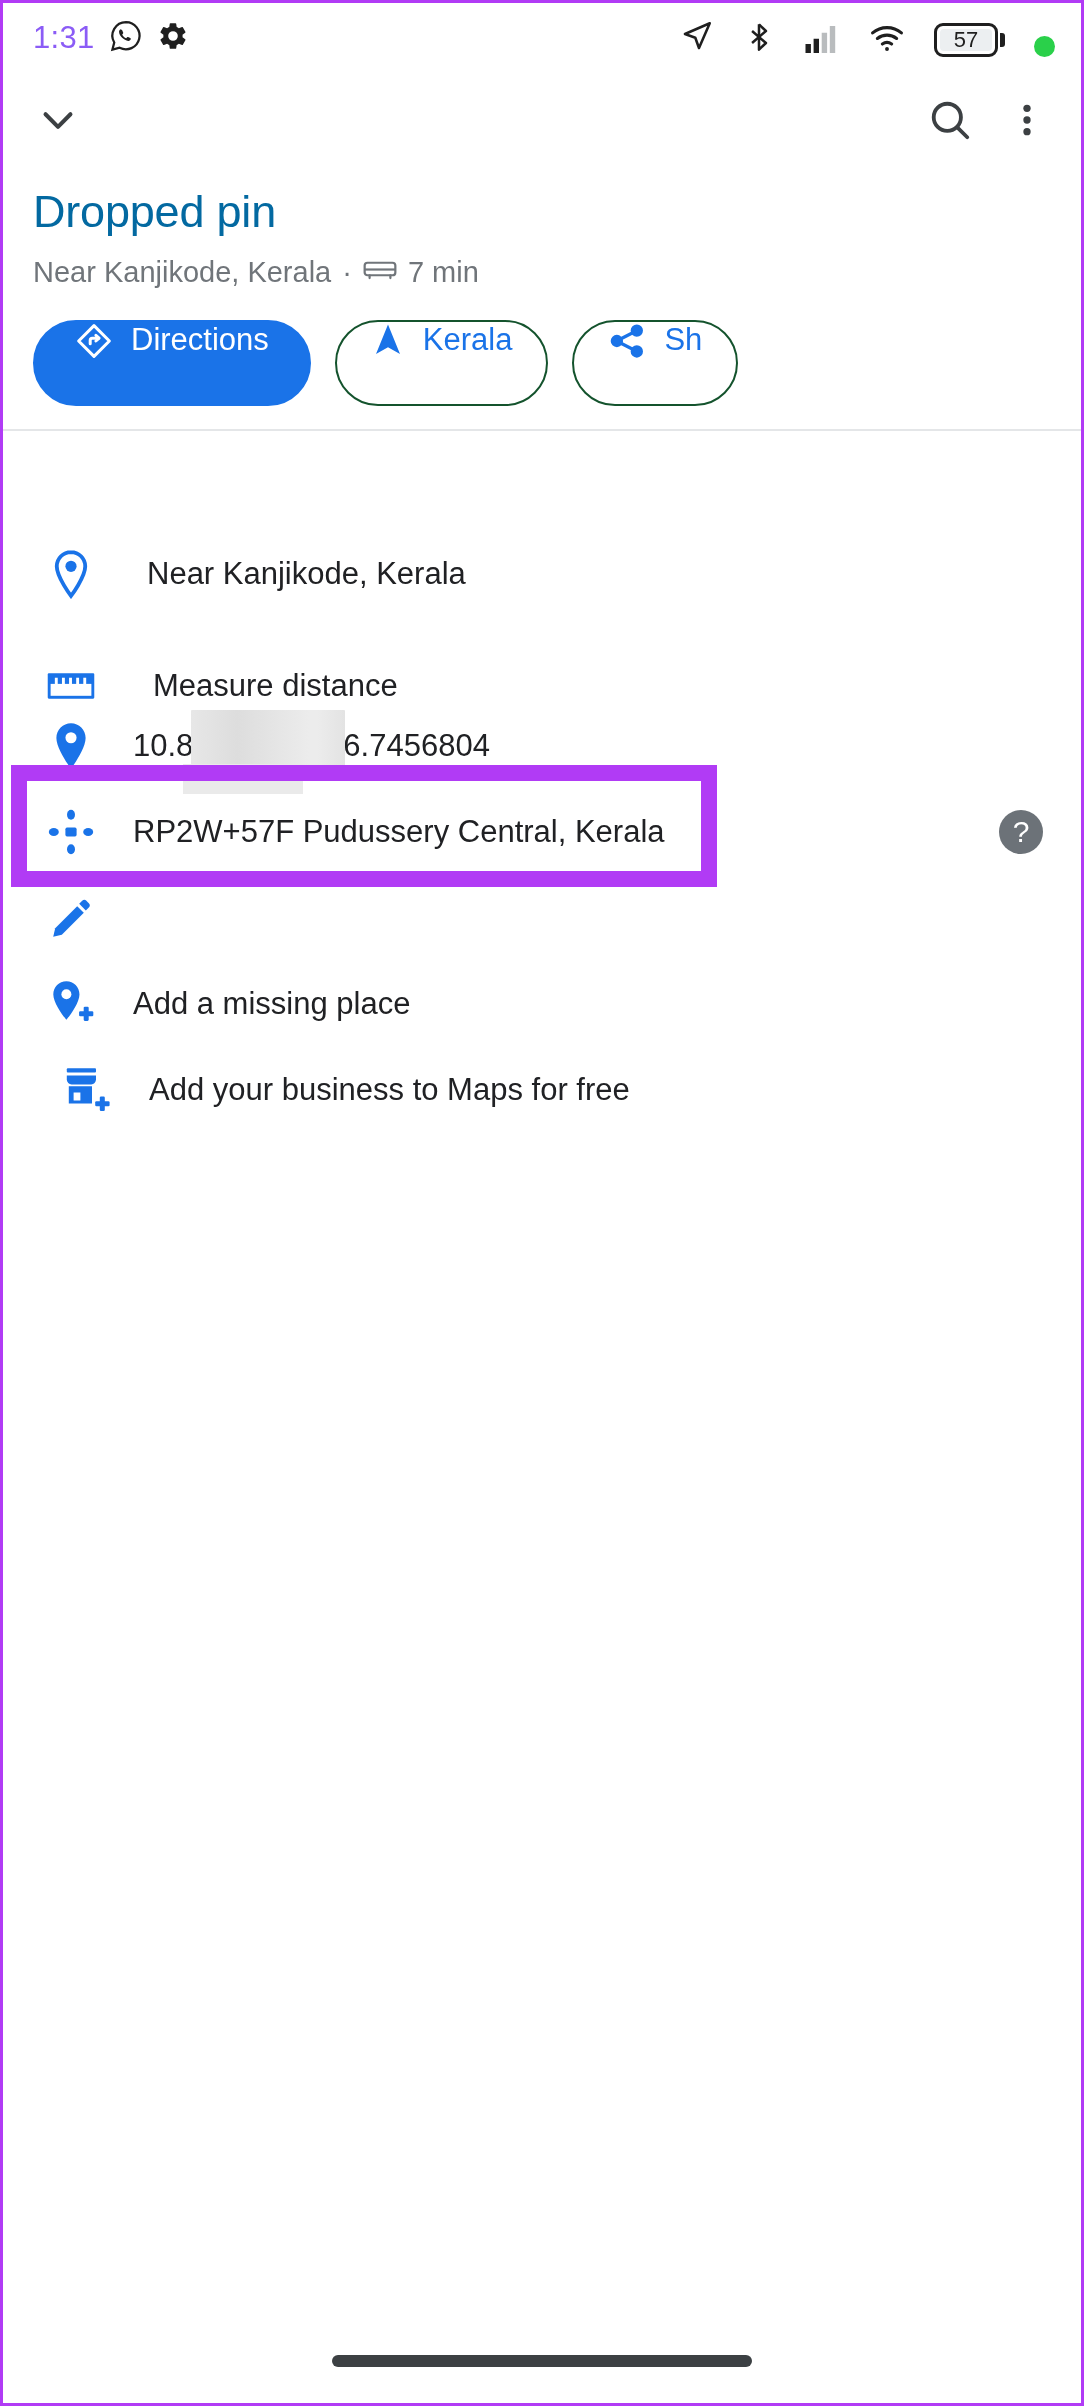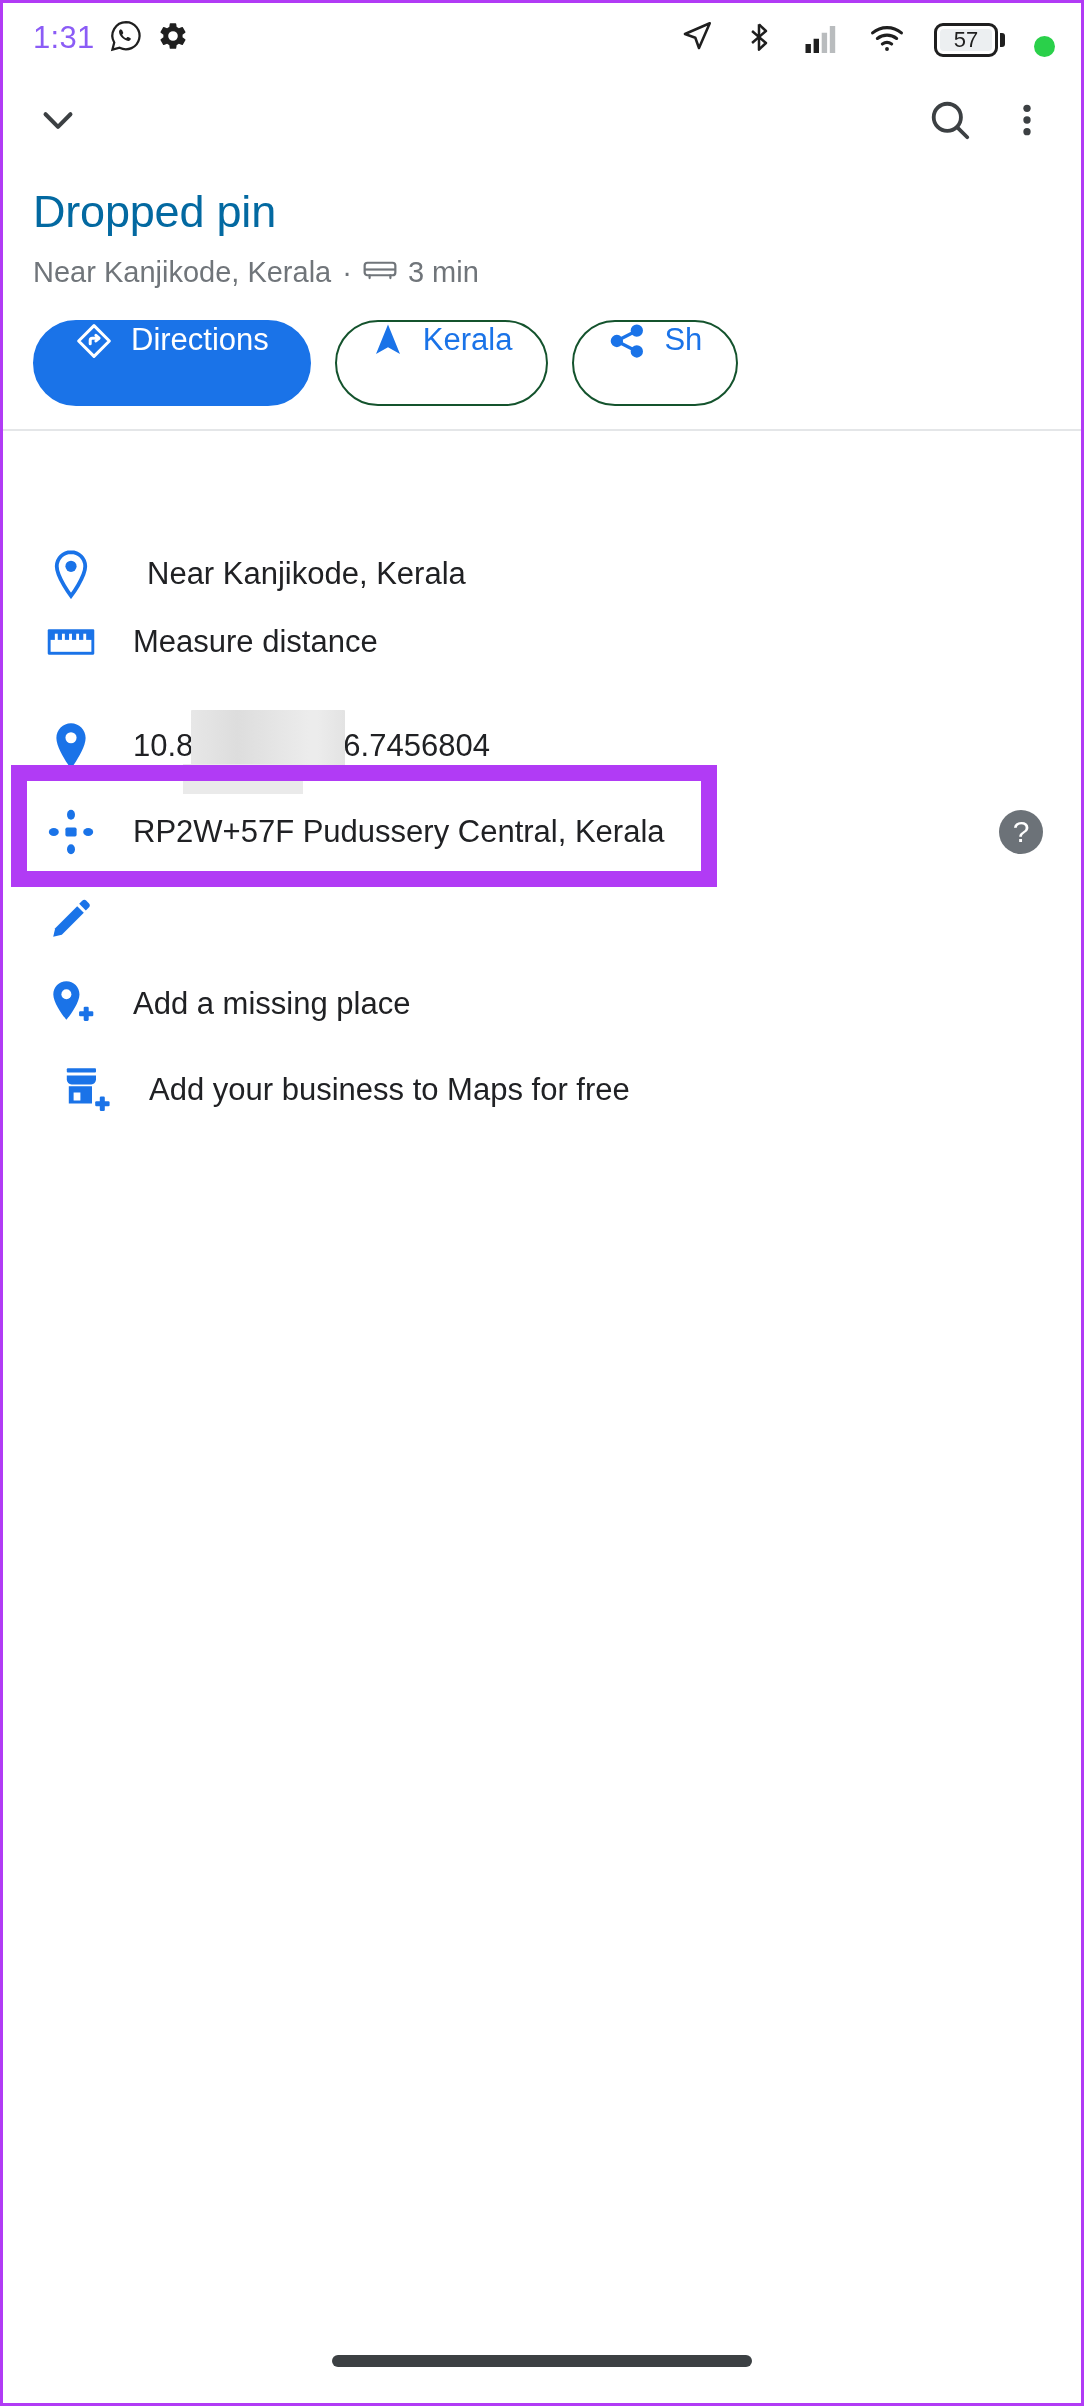--- a/index.html
+++ b/index.html
@@ -104,21 +104,21 @@
   .row .rlabel{
     font-size:31px; color:#202124;
     padding-left:24px;
     white-space:nowrap;
   }
   .row.row-address .rlabel{ padding-left:38px; }
   .row .rtrail{ margin-left:auto; display:flex; align-items:center; }
 
   
   #row-address   { position:absolute; left:0; top:528px;  width:100%; }
-  #row-measure   { position:absolute; left:0; top:596px;  width:100%; }
+  #row-measure   { position:absolute; left:0; top:640px;  width:100%;gap:20px; }
   #row-coords    { position:absolute; left:0; top:700px;  width:100%; }
   #row-pluscode  { position:absolute; left:0; top:786px;  width:100%; }
   #row-suggest   { position:absolute; left:0; top:872px;  width:100%; }
   #row-addplace  { position:absolute; left:0; top:958px;  width:100%; }
   #row-addbiz    { position:absolute; left:16px; top:1044px; width:100%; }
 
   
   #highlight-box{
     position:absolute;
     left:8px; top:762px;
@@ -254,21 +254,21 @@
     <div id="subtitle-row">
       <span>Near Kanjikode, Kerala</span>
       <span id="subtitle-dot">·</span>
       <span id="car-icon">
         <svg width="34" height="26" viewBox="0 0 26 20" fill="none" stroke="#70757a" stroke-width="1.7">
           <rect x="1.2" y="5.2" width="23.6" height="9.6" rx="2.2"></rect>
           <path d="M1.2 10.4h23.6"></path>
           <path d="M5 14.8v2.2M21 14.8v2.2" stroke-linecap="round"></path>
         </svg>
       </span>
-      <span>3 min</span>
+      <span>7 min</span>
     </div>
   </div>
 
   <div id="action-row">
 
     <div class="act-btn primary">
       <span class="bi">
         <svg width="38" height="38" viewBox="0 0 24 24" fill="none" stroke="#ffffff" stroke-width="1.9" stroke-linejoin="round">
           <path d="M12 2.3 21.7 12 12 21.7 2.3 12z"></path>
           <path d="M9.6 13.8v-2.3a1.3 1.3 0 0 1 1.3-1.3h4" stroke-linecap="round"></path>

